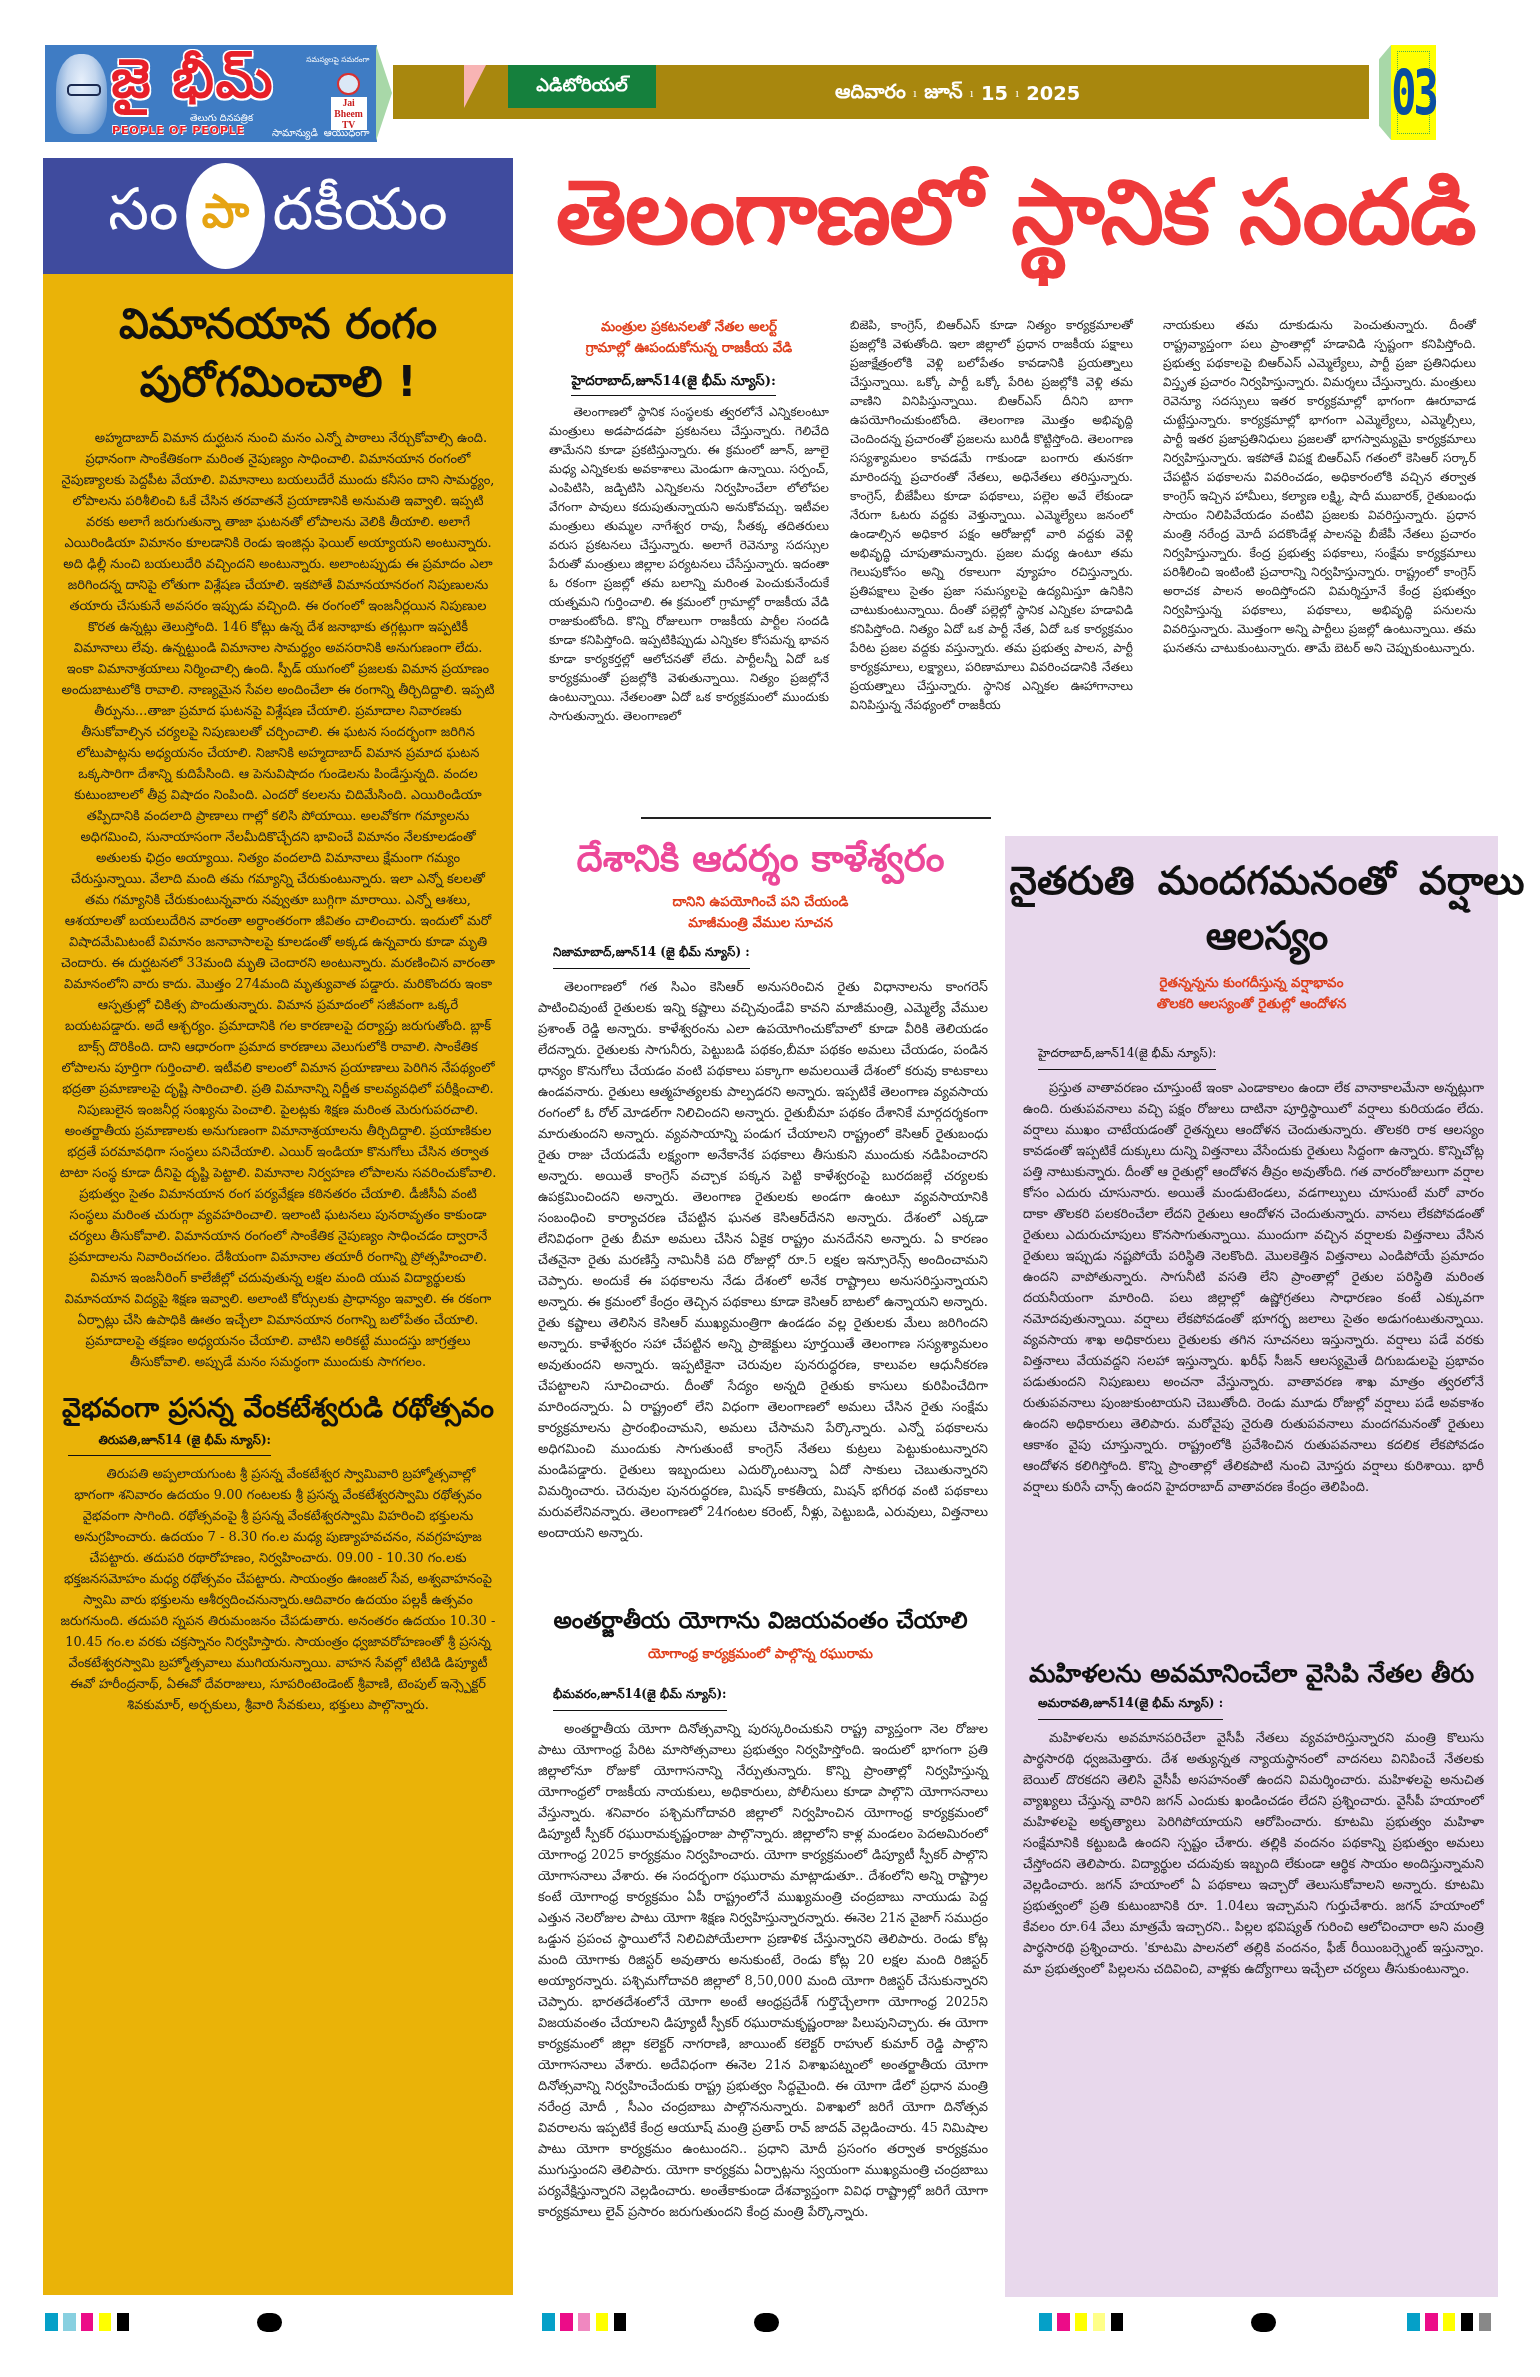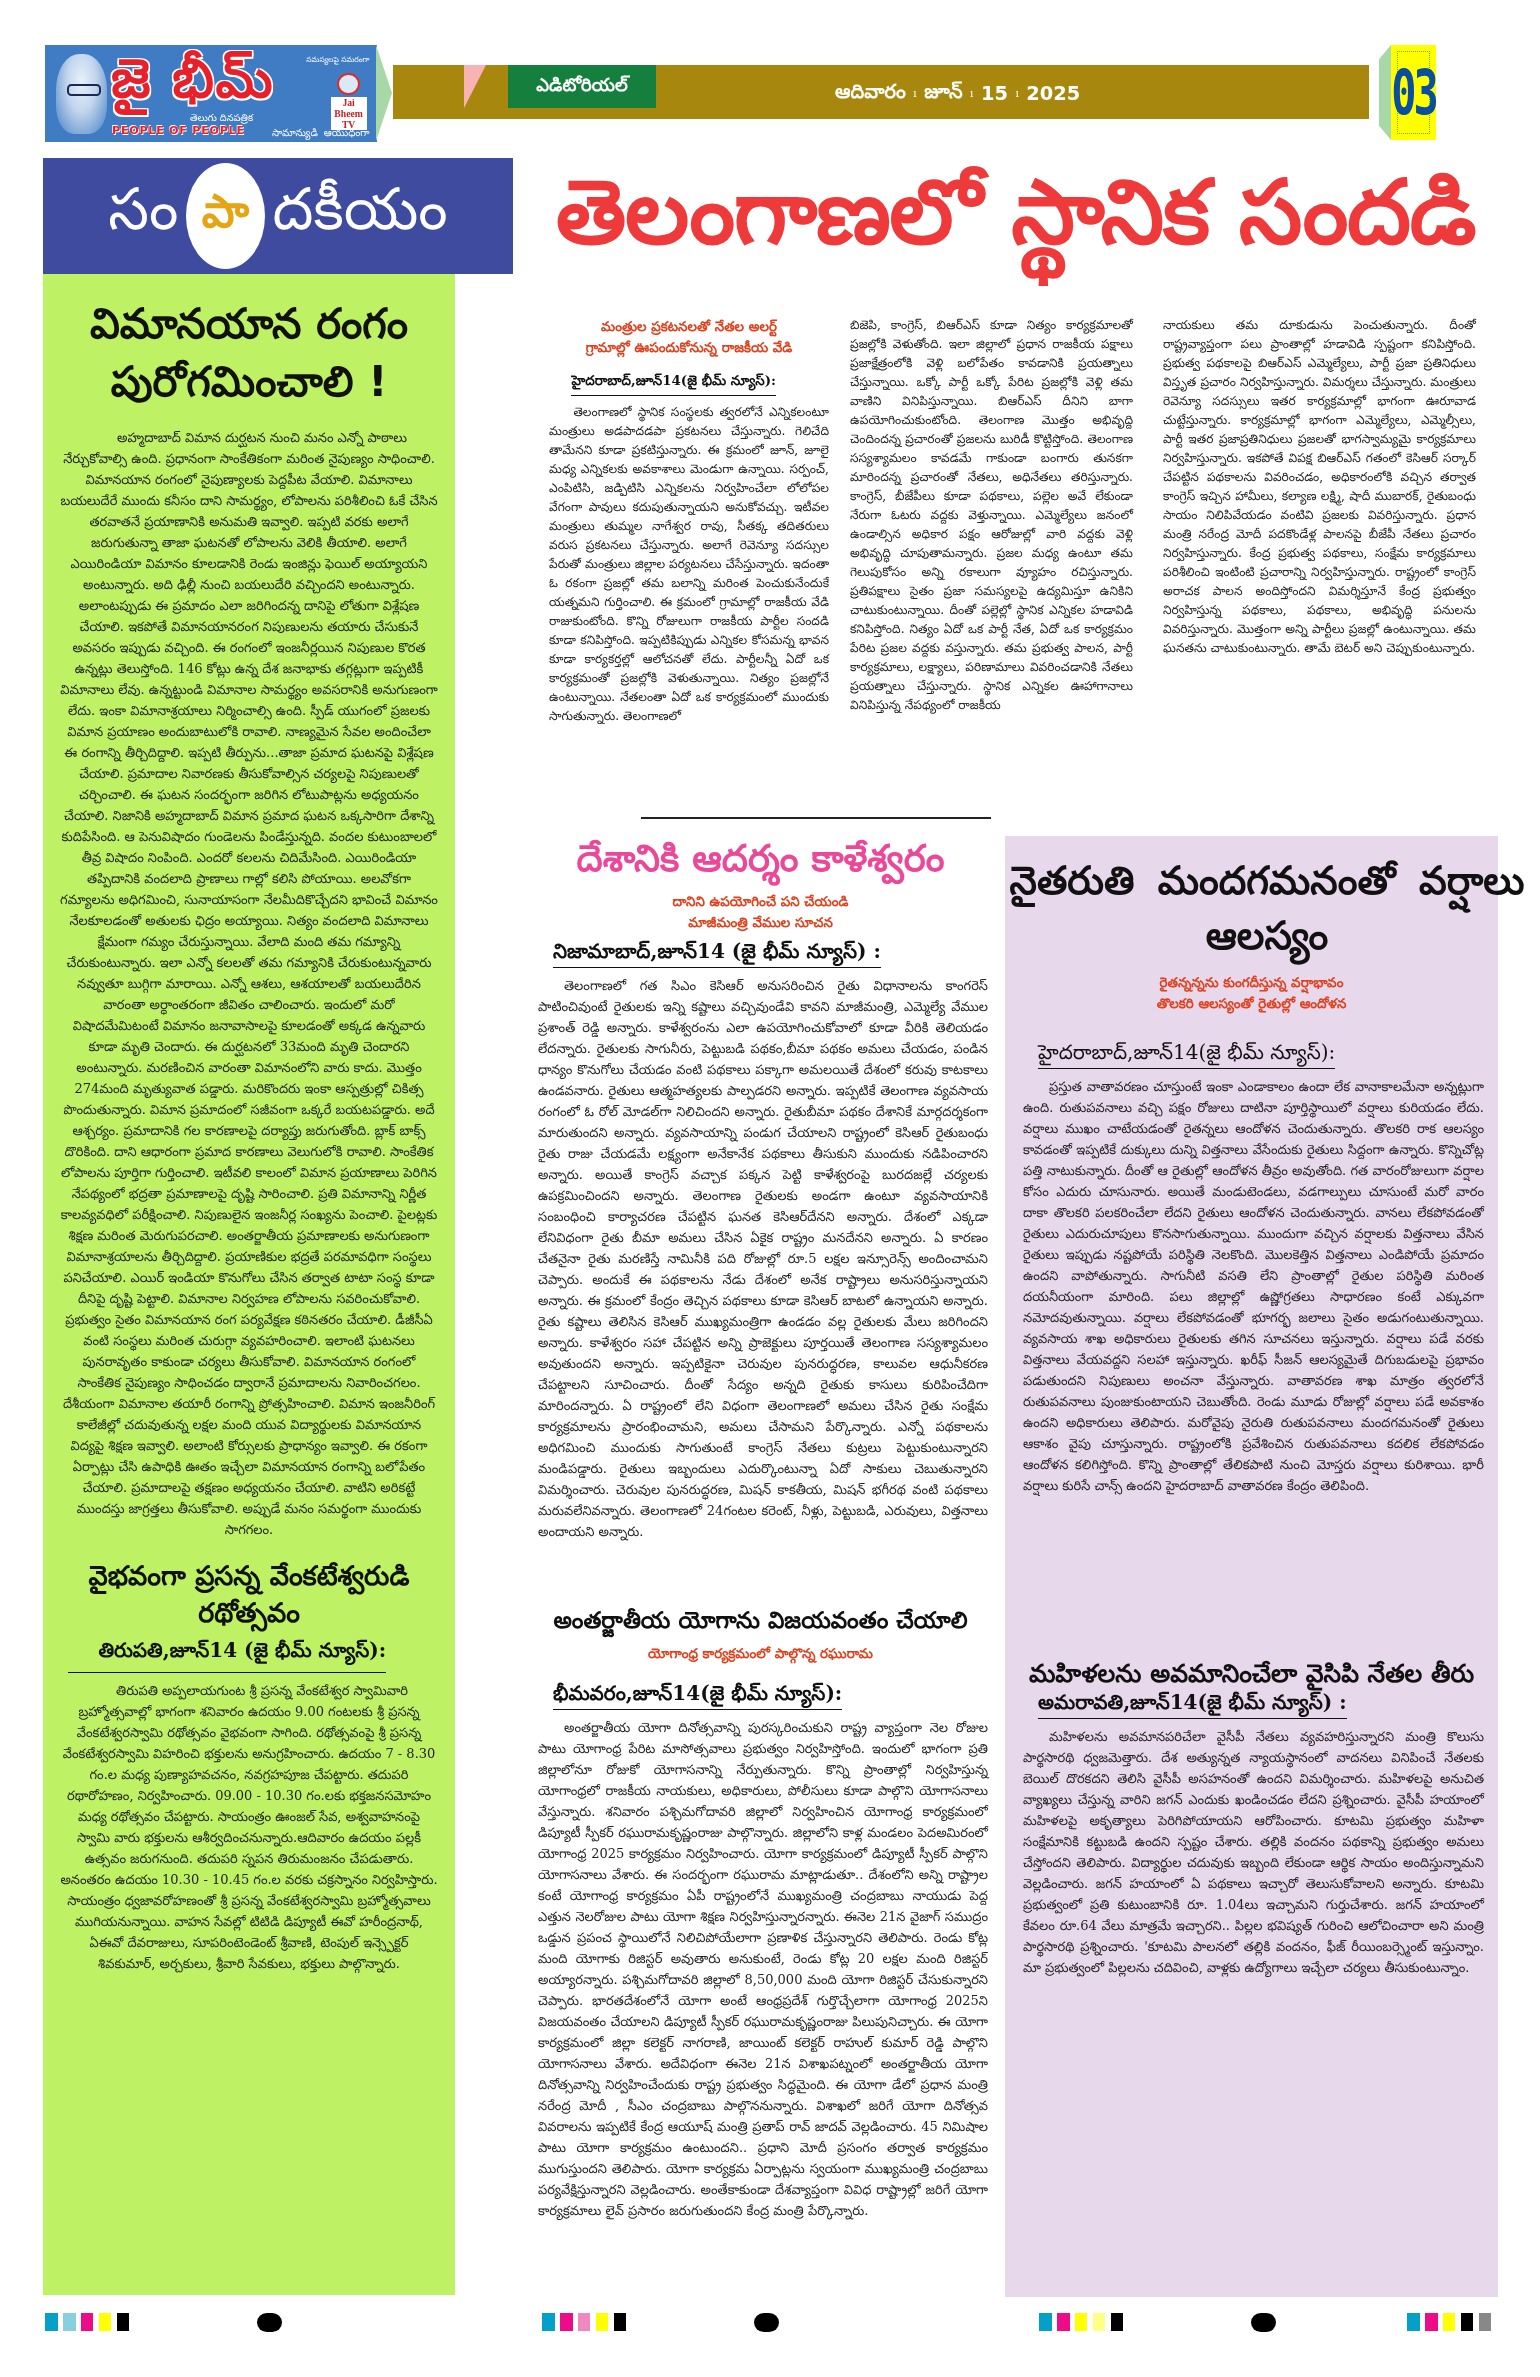--- a/index.html
+++ b/index.html
@@ -29,27 +29,27 @@
   .page-tab-wedge { position: absolute; left: 1379px; top: 45px; width: 12px; height: 95px; background: #a8d8a8; clip-path: polygon(100% 0, 100% 100%, 0 85%, 0 15%); }
   .page-number-box { position: absolute; left: 1391px; top: 45px; width: 45px; height: 95px; background: #ffff00; display: flex; align-items: center; justify-content: center; outline: 0.7px dotted #4caf50; outline-offset: -7.5px; }
   .page-number { font-family: "DejaVu Sans Mono", monospace; font-weight: bold; font-size: 42px; color: #0a4ea0; transform: scaleY(1.5); letter-spacing: -3px; }
 
   
   .editorial-banner { position: absolute; left: 43px; top: 158px; width: 470px; height: 116px; background: #3f4b9e; display: flex; align-items: center; justify-content: center; gap: 7.5px; }
   .banner-word { font-family: "DejaVu Sans", sans-serif; font-size: 58px; color: #fff; }
   .banner-oval { width: 79px; height: 106px; border-radius: 50%; background: #fff; display: flex; align-items: center; justify-content: center; }
   .banner-oval span { font-family: "DejaVu Sans", sans-serif; font-weight: bold; font-size: 46px; color: #e6a413; }
 
-  .editorial-column { position: absolute; left: 43px; top: 274px; width: 412px; height: 2021px; background: #bef264; padding: 21px 16.4px 15px; }
+  .editorial-column { position: absolute; left: 43px; top: 274px; width: 470px; height: 2021px; background: #eab308; padding: 21px 16.4px 15px; }
   .editorial-headline { font-family: "DejaVu Sans", sans-serif; font-weight: bold; font-size: 42px; line-height: 58px; text-align: center; color: #111; margin-bottom: 16.4px; }
   .body-center { font-size: 13px; line-height: 21px; text-align: center; color: #222; }
   .body-center p { text-indent: 2em; }
 
   .sub-headline { font-family: "DejaVu Sans", sans-serif; font-weight: bold; font-size: 27px; line-height: 37px; color: #111; text-align: center; margin: 16.4px 0 7.5px; }
-  .dateline { font-family: "DejaVu Serif", serif; font-weight: bold; font-size: 20px; color: #111; padding-left: 30px; padding-bottom: 4.5px; display: inline-block; border-bottom: 1.5px solid #111; margin-bottom: 7.5px; }
+  .dateline { font-family: "DejaVu Serif", serif; font-weight: bold; font-size: 12px; color: #111; padding-left: 30px; padding-bottom: 4.5px; display: inline-block; border-bottom: 1.5px solid #111; margin-bottom: 7.5px; }
   .dateline-wrap { padding-left: 9px; }
 
   
   .lead-headline { position: absolute; left: 535px; top: 162px; width: 961px; font-family: "DejaVu Sans", sans-serif; font-weight: bold; font-size: 89px; line-height: 101px; color: #ee3a3a; letter-spacing: -1.5px; text-align: center; transform: scaleX(1.02); }
 
   .col { position: absolute; font-size: 12.2px; line-height: 19px; color: #222; text-align: justify; }
   .col p { text-indent: 2em; }
   .red-sub { font-family: "DejaVu Sans", sans-serif; font-weight: bold; font-size: 13.4px; line-height: 21px; color: #e0401c; text-align: center; }
 
   .lead-col-1 { left: 549px; top: 316px; width: 280px; }

